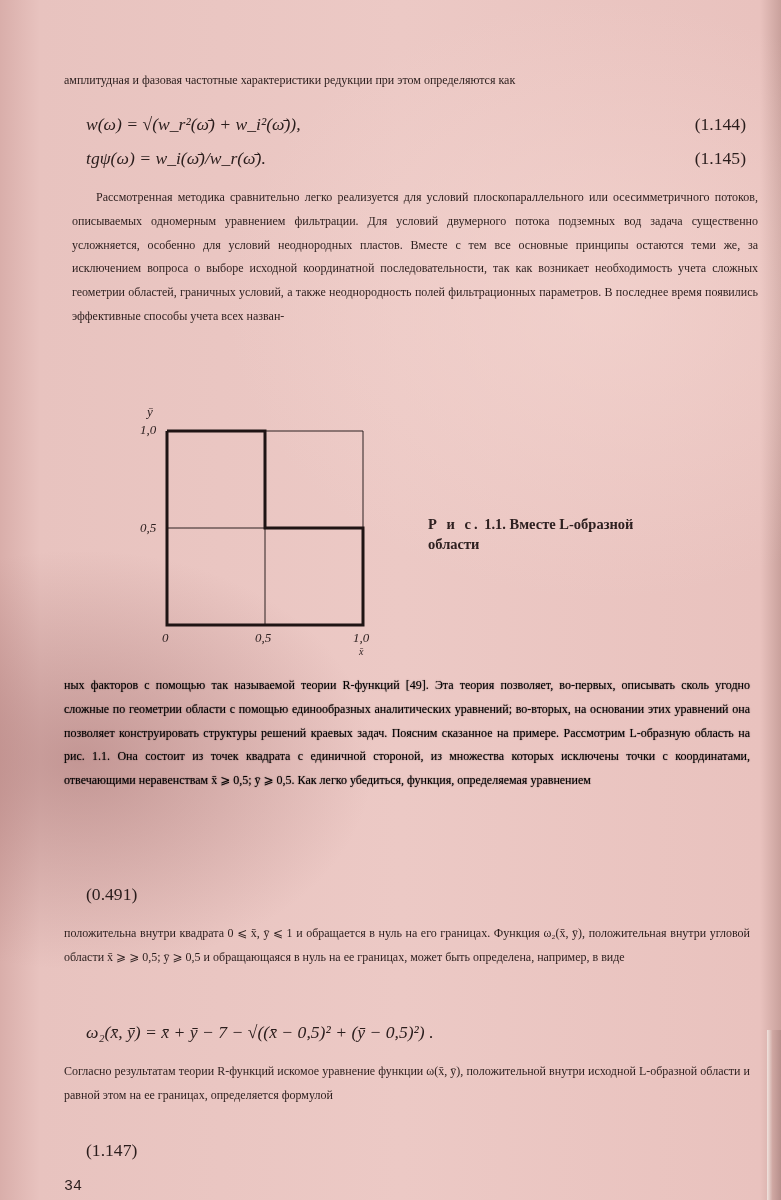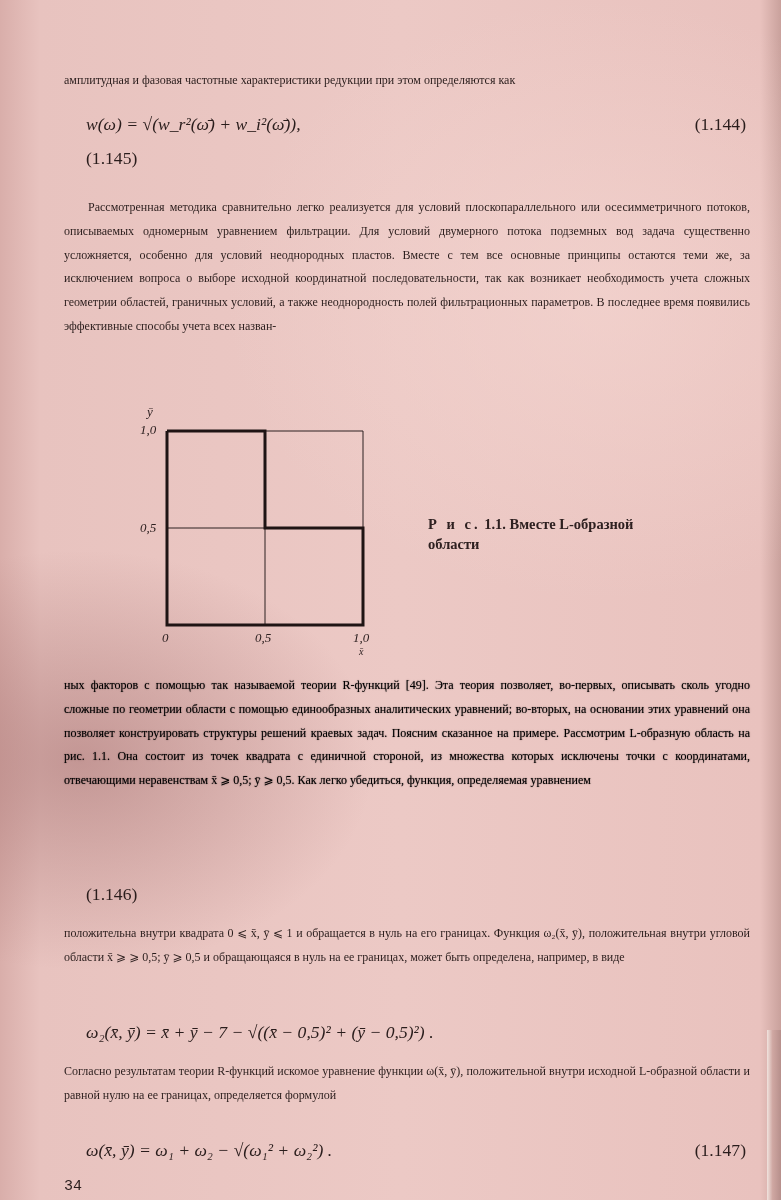--- a/index.html
+++ b/index.html
@@ -46,24 +46,25 @@
 
 <div class="text-block" style="top:69px;">
   <p>амплитудная и фазовая частотные характеристики редукции при этом определяются как</p>
 </div>
 
 <div class="formula" style="top:114px;">
   <span>w(ω) = √(w_r²(ω̄) + w_i²(ω̄)),</span>
   <span class="num">(1.144)</span>
 </div>
 <div class="formula" style="top:148px;">
+  <span>tgψ(ω) = w_i(ω̄)/w_r(ω̄).</span>
   <span class="num">(1.145)</span>
 </div>
 
-<div class="text-block" style="top:196px;">
+<div class="text-block" style="top:186px;margin-left:8px;">
   <p class="indent">Рассмотренная методика сравнительно легко реализуется для условий плоскопараллельного или осесимметричного потоков, описываемых одномерным уравнением фильтрации. Для условий двумерного потока подземных вод задача существенно усложняется, особенно для условий неоднородных пластов. Вместе с тем все основные принципы остаются теми же, за исключением вопроса о выборе исходной координатной последовательности, так как возникает необходимость учета сложных геометрии областей, граничных условий, а также неоднородность полей фильтрационных параметров. В последнее время появились эффективные способы учета всех назван-</p>
 </div>
 
 <div class="figure">
   <svg width="260" height="270" viewBox="0 0 260 270">
 
     <line x1="32" y1="128" x2="130" y2="128" stroke="#2d2020" stroke-width="1"></line>
     <line x1="130" y1="128" x2="130" y2="225" stroke="#2d2020" stroke-width="1"></line>
     <line x1="130" y1="31" x2="228" y2="31" stroke="#2d2020" stroke-width="1"></line>
     <line x1="228" y1="31" x2="228" y2="128" stroke="#2d2020" stroke-width="1"></line>
@@ -83,34 +84,33 @@
   <span class="spaced">Р и с.</span>
   <span>1.1.</span>
   <span>Вместе L-образной области</span>
 </div>
 
 <div class="text-block blurred" style="top:674px;">
   <p>ных факторов с помощью так называемой теории R-функций [49]. Эта теория позволяет, во-первых, описывать сколь угодно сложные по геометрии области с помощью единообразных аналитических уравнений; во-вторых, на основании этих уравнений она позволяет конструировать структуры решений краевых задач. Поясним сказанное на примере. Рассмотрим L-образную область на рис. 1.1. Она состоит из точек квадрата с единичной стороной, из множества которых исключены точки с координатами, отвечающими неравенствам x̄ ⩾ 0,5; ȳ ⩾ 0,5. Как легко убедиться, функция, определяемая уравнением</p>
 </div>
 
 <div class="formula" style="top:884px;">
-  <span class="num">(1.146)</span>
+  <span class="num">(0.491)</span>
 </div>
 
 <div class="text-block" style="top:922px;">
   <p>положительна внутри квадрата 0 ⩽ x̄, ȳ ⩽ 1 и обращается в нуль на его границах. Функция ω₂(x̄, ȳ), положительная внутри угловой области x̄ ⩾ ⩾ 0,5; ȳ ⩾ 0,5 и обращающаяся в нуль на ее границах, может быть определена, например, в виде</p>
 </div>
 
 <div class="formula" style="top:1022px;">
   <span>ω₂(x̄, ȳ) = x̄ + ȳ − 7 − √((x̄ − 0,5)² + (ȳ − 0,5)²) .</span>
   <span class="num"></span>
 </div>
 
 <div class="text-block" style="top:1060px;">
-  <p>Согласно результатам теории R-функций искомое уравнение функции ω(x̄, ȳ), положительной внутри исходной L-образной области и равной нулю на ее границах, определяется формулой</p>
+  <p>Согласно результатам теории R-функций искомое уравнение функции ω(x̄, ȳ), положительной внутри исходной L-образной области и равной этом на ее границах, определяется формулой</p>
 </div>
 
 <div class="formula" style="top:1140px;">
-  <span>ω(x̄, ȳ) = ω₁ + ω₂ − √(ω₁² + ω₂²) .</span>
   <span class="num">(1.147)</span>
 </div>
 
 <div class="page-number">34</div>
 
 </body></html>

